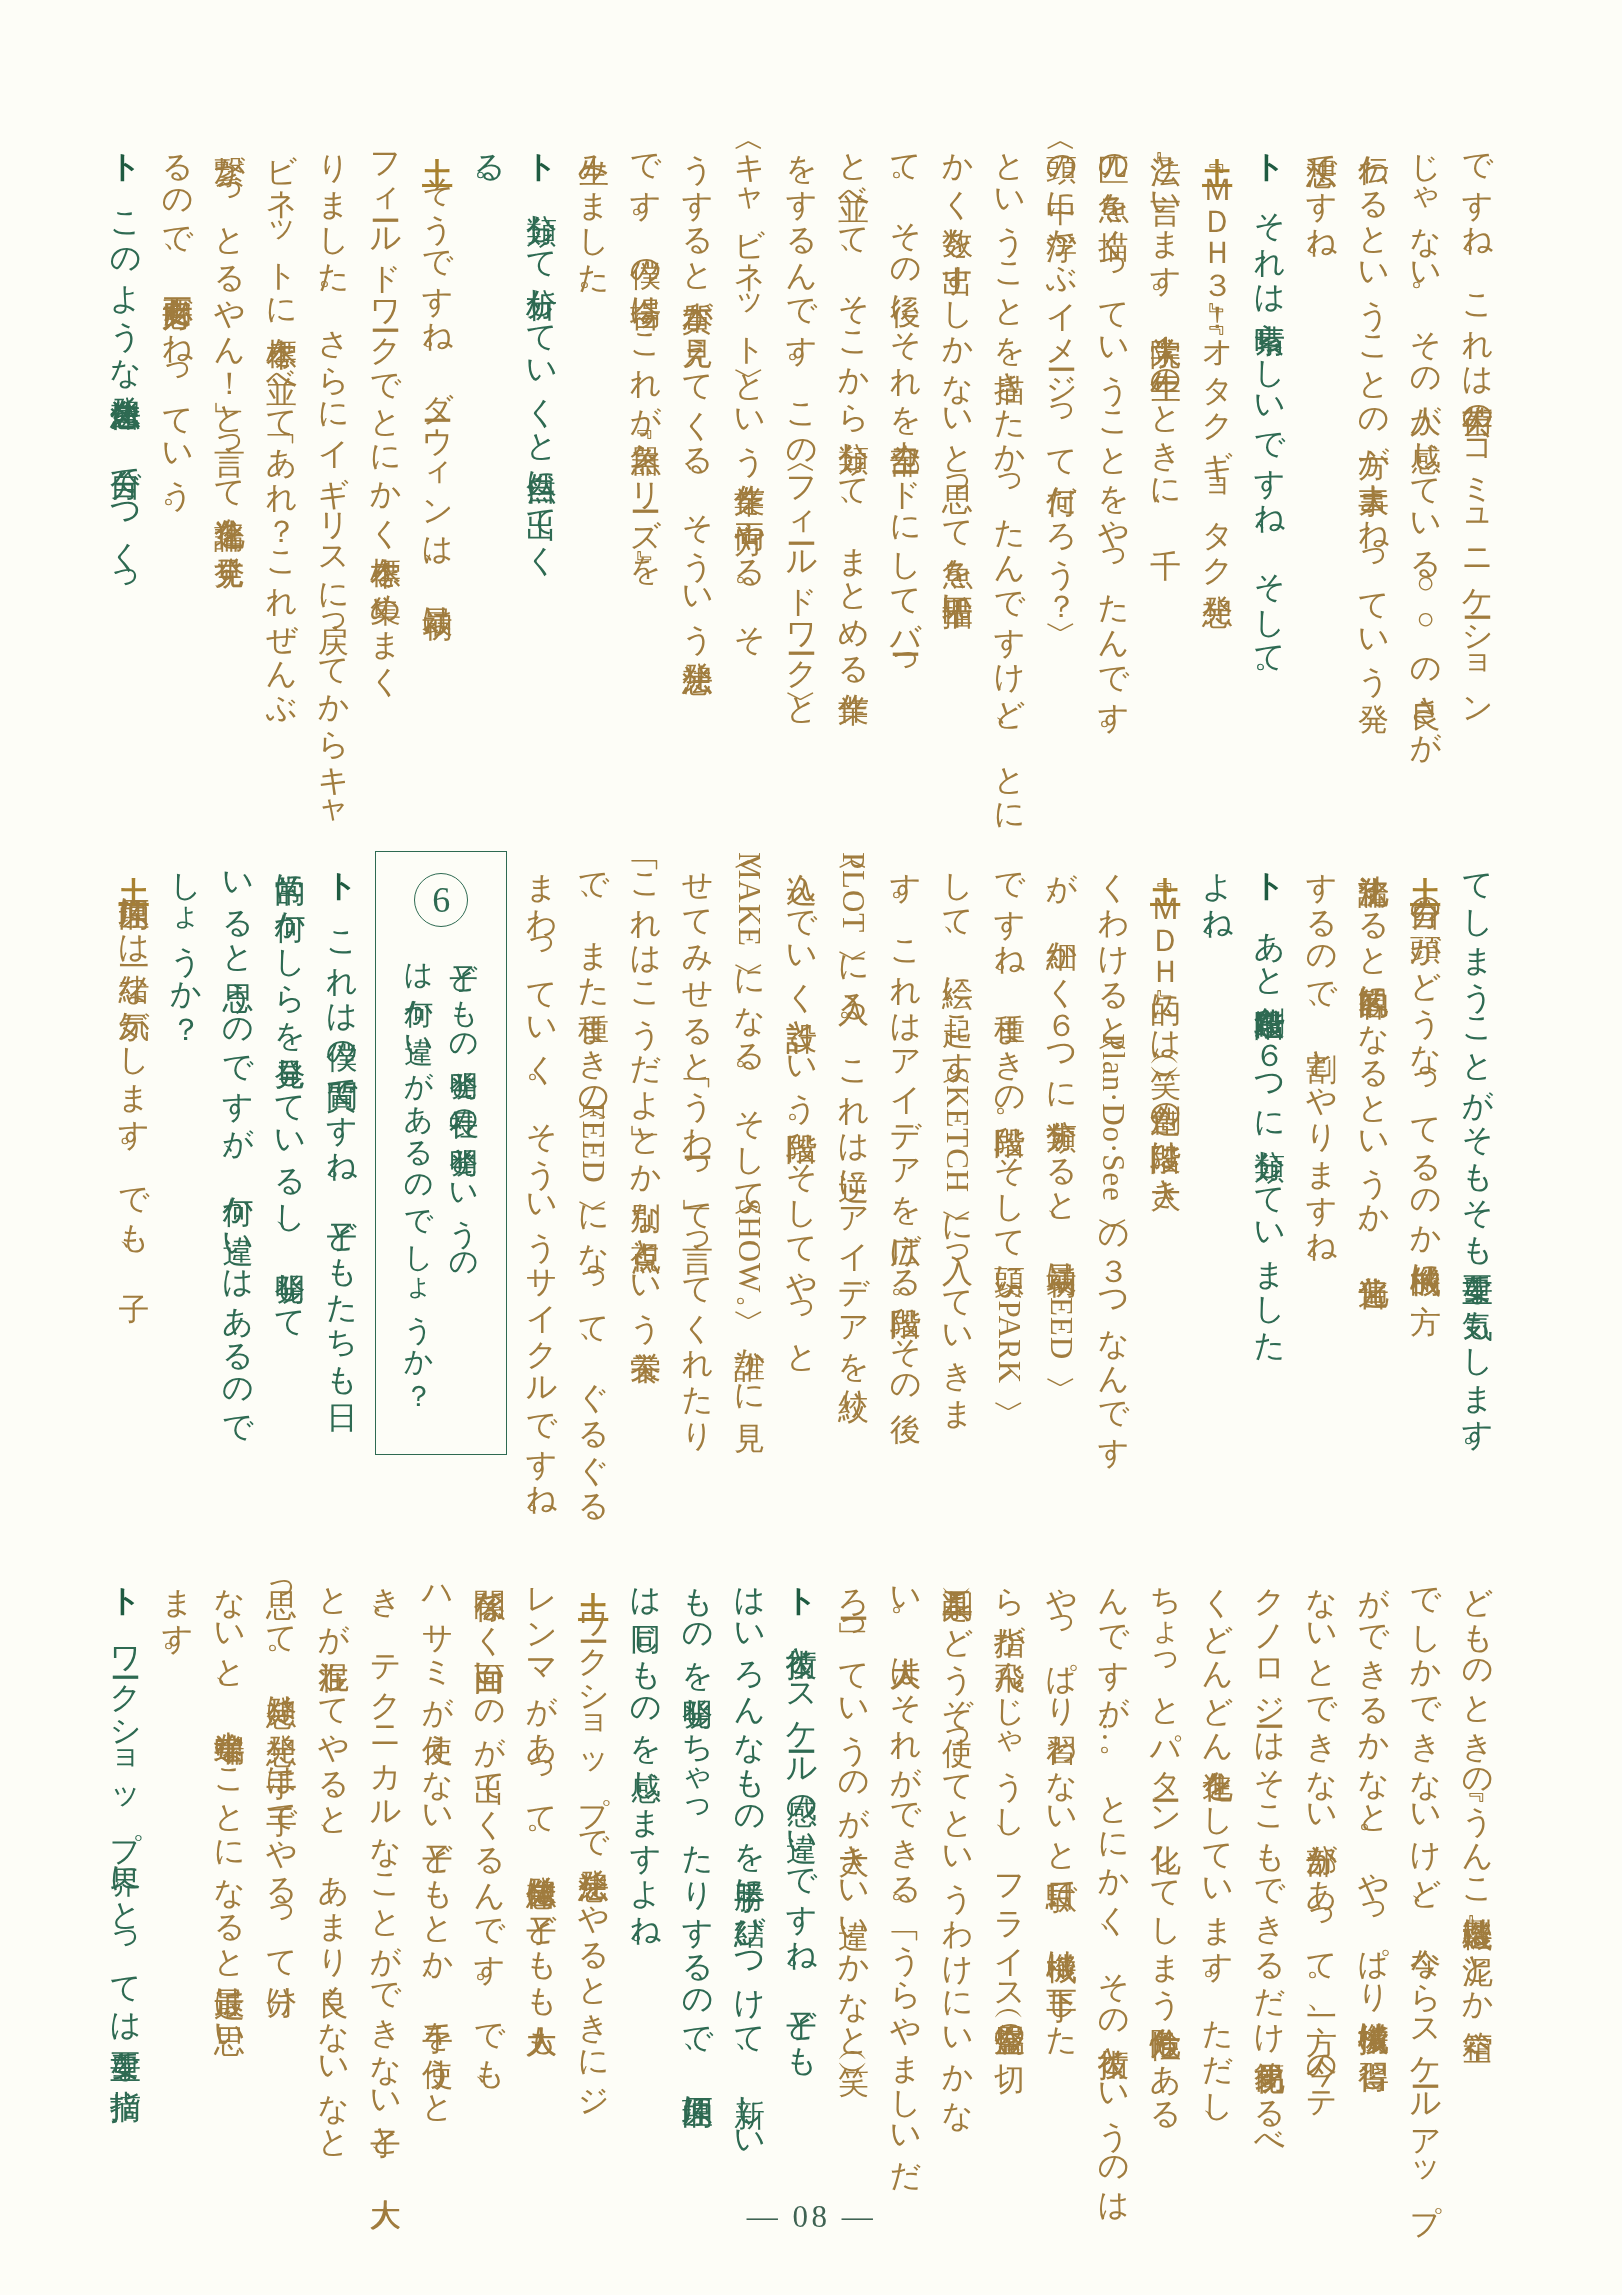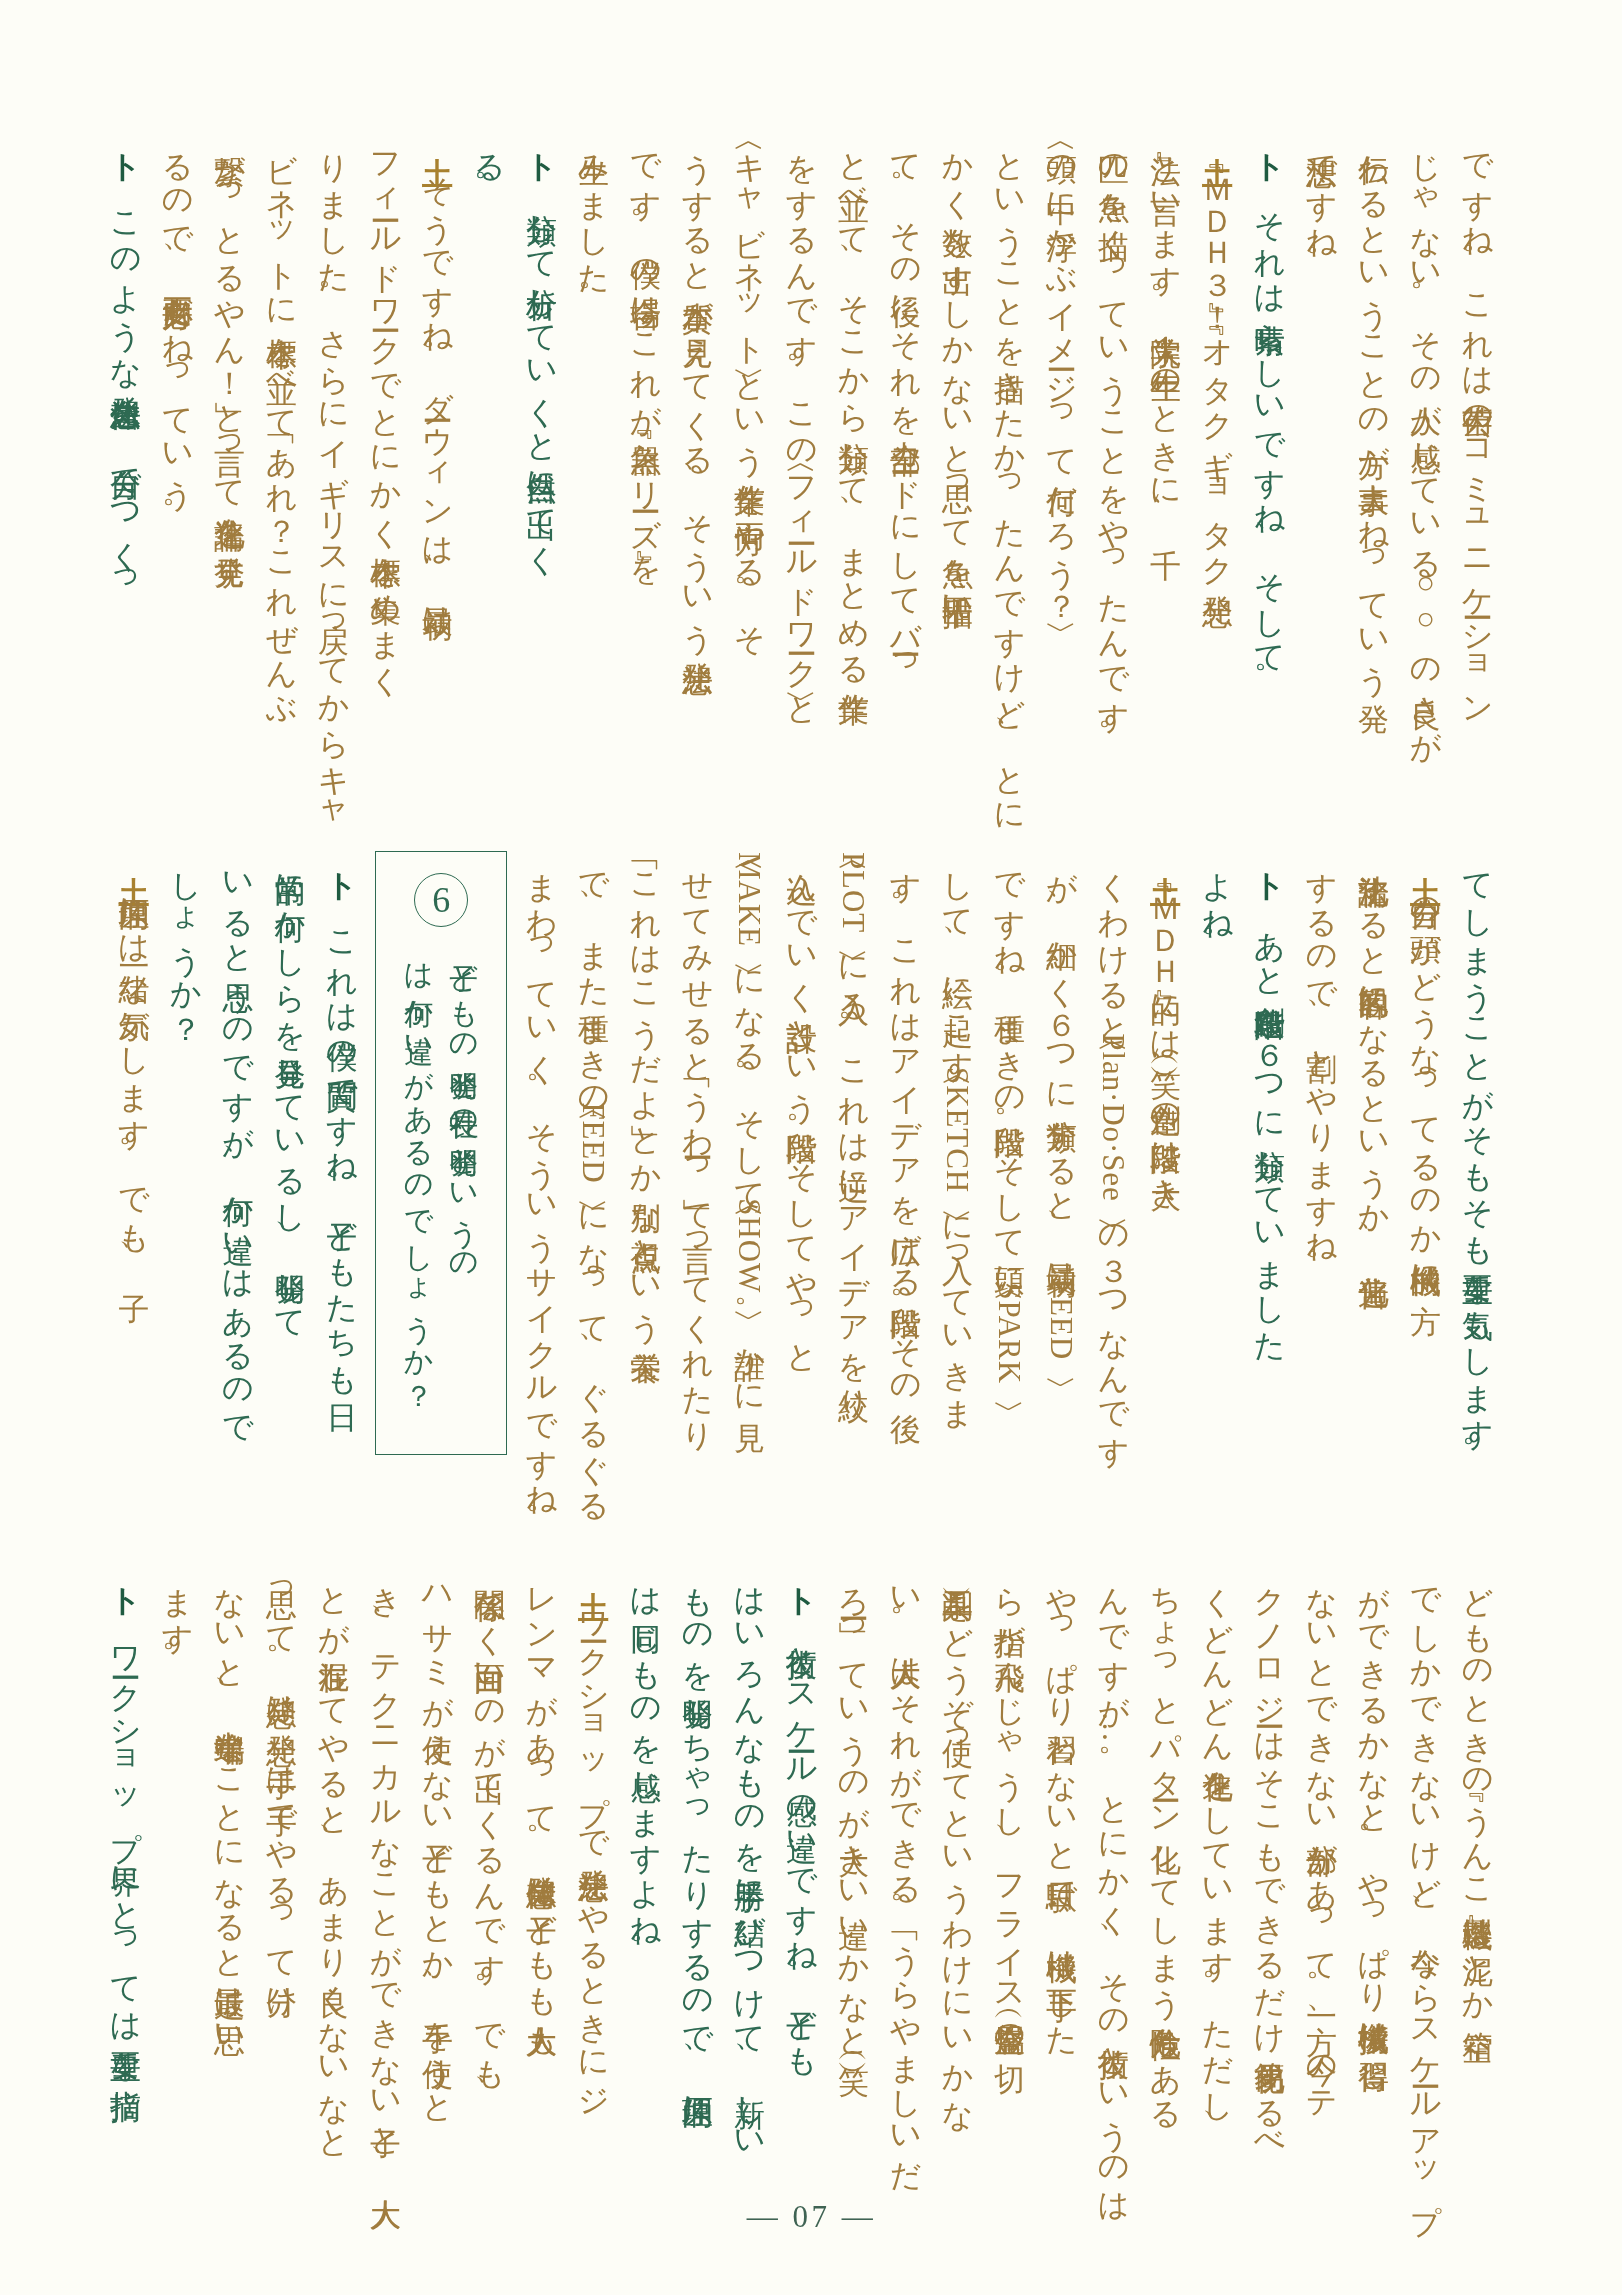--- a/index.html
+++ b/index.html
@@ -219,14 +219,14 @@
 
   <div class="col do"><span class="coltext">思って。発想は発想、手は手でやるって分け</span></div>
 
   <div class="col do"><span class="coltext">ないと、中途半端なことになると最近は思い</span></div>
 
   <div class="col do"><span class="coltext">ます。</span></div>
 
   <div class="col to"><span class="spk">ト</span><span class="coltext">ワークショップ界にとっては重要な指摘</span></div>
 </div>
 
-<div class="pagenum">— 07 —</div>
+<div class="pagenum">— 08 —</div>
 
 
 </body></html>

